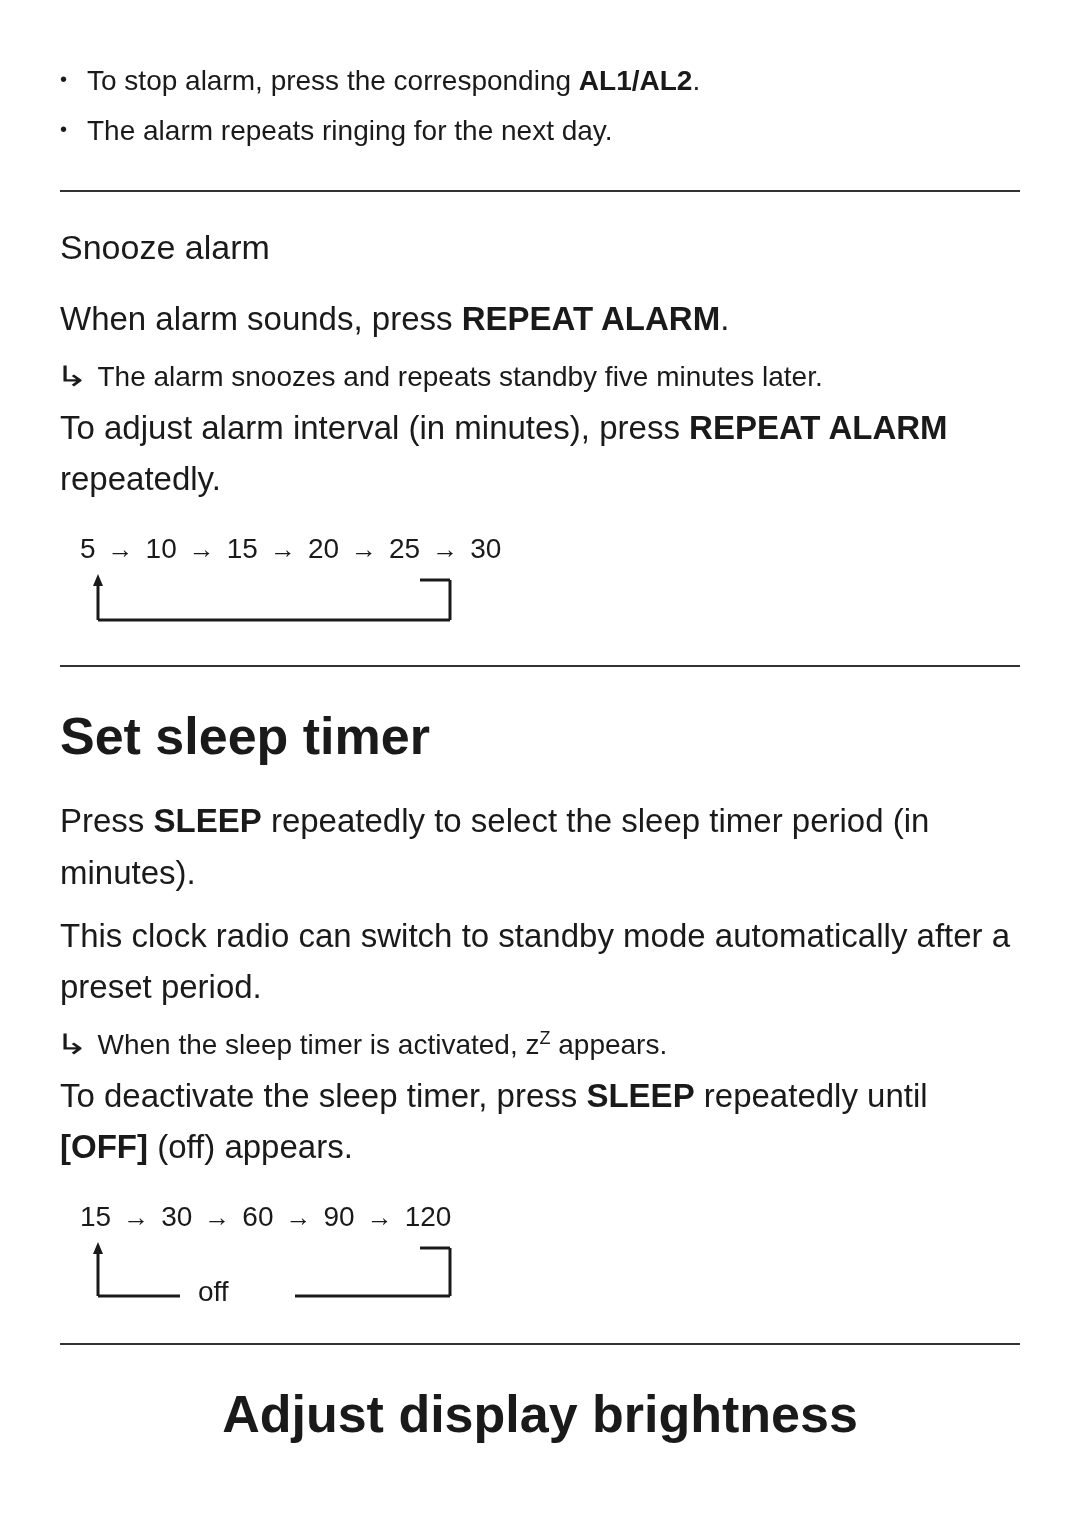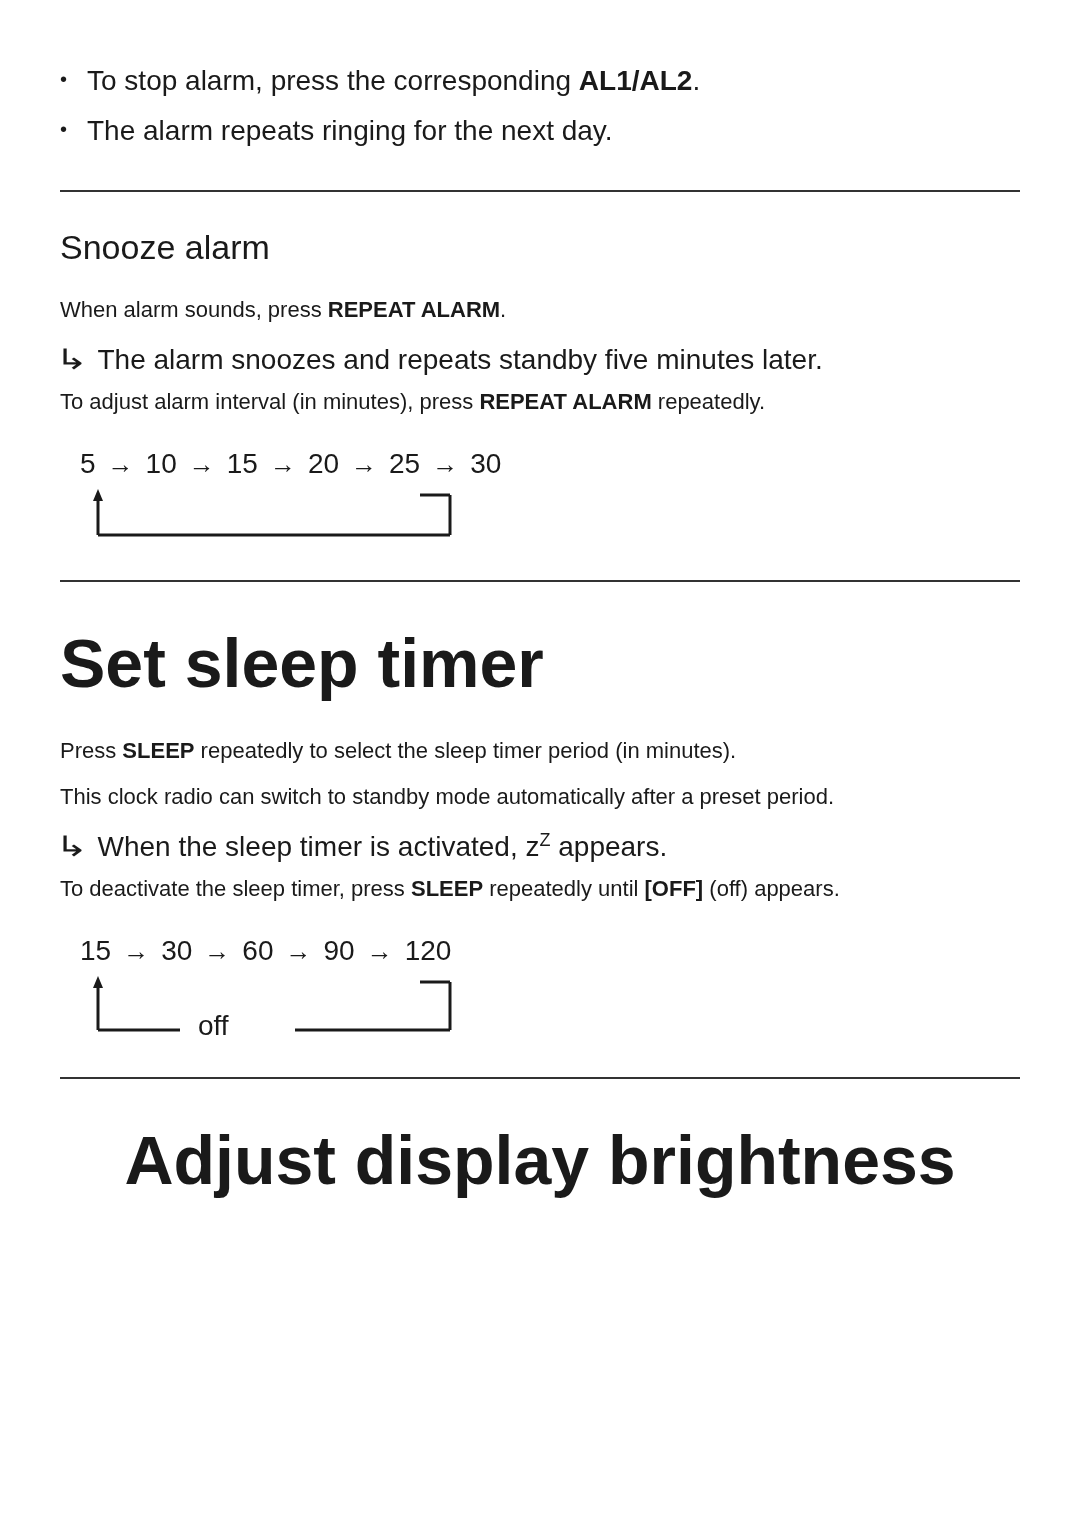--- a/index.html
+++ b/index.html
@@ -48,32 +48,32 @@
       border-bottom: 2px solid #333;
     }
 
     .section-title-small {
       font-size: 34px;
       font-weight: normal;
       margin-bottom: 20px;
     }
 
     .section-title-large {
-      font-size: 68px;
+      font-size: 52px;
       font-weight: bold;
       margin-bottom: 20px;
     }
 
     .section-last {
       padding: 30px 0;
       text-align: center;
     }
 
     p {
-      font-size: 22px;
+      font-size: 33px;
       margin-bottom: 12px;
       line-height: 1.55;
     }
 
     .result-line {
       display: flex;
       align-items: center;
       margin-bottom: 4px;
     }
 

